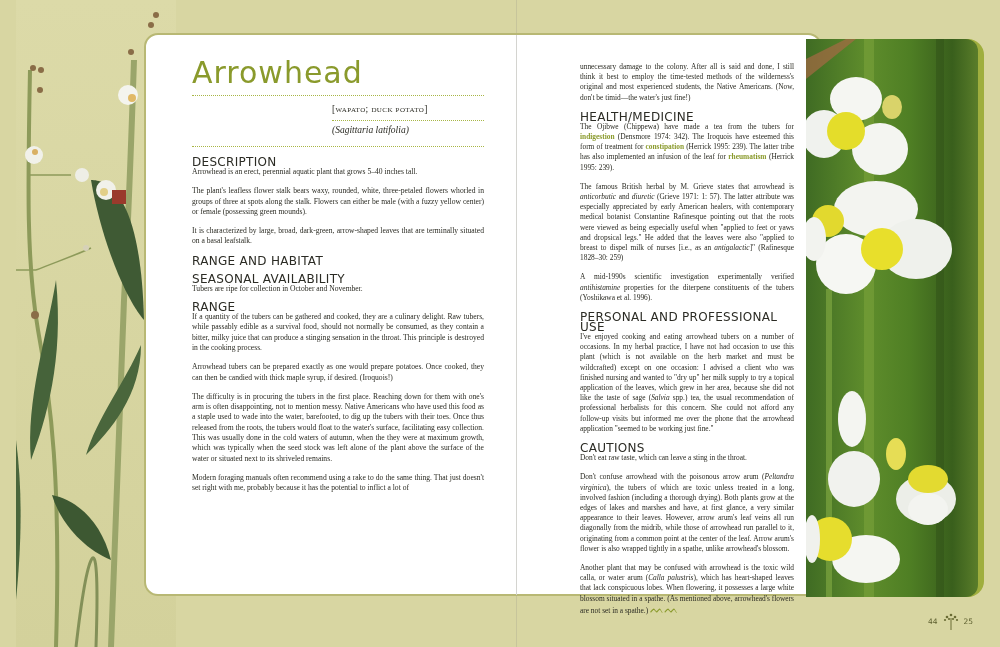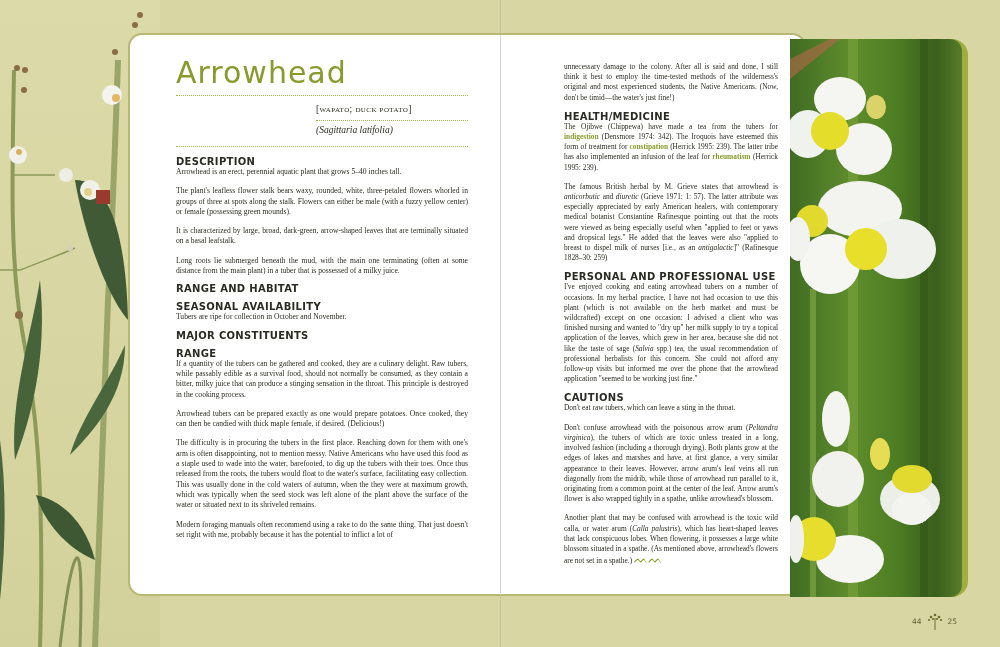--- a/index.html
+++ b/index.html
@@ -3,21 +3,21 @@
 <meta charset="utf-8">
 <style>
   * { box-sizing: border-box; margin: 0; padding: 0; }
   html, body { width: 1000px; height: 647px; overflow: hidden; }
   body {
     background: #d8d6a2;
     font-family: "Liberation Serif", "DejaVu Serif", serif;
     position: relative;
     color: #2a2a22;
   }
-  .spread { position: absolute; inset: 0; }
+  .spread { position: absolute; inset: 0; margin-left: 16px; }
   
   .illustration {
     position: absolute; left: 0; top: 0; width: 160px; height: 647px;
     background: linear-gradient(180deg, #dcdaa8 0%, #d3d19b 100%);
     overflow: hidden;
   }
   .illustration svg { position: absolute; left: 0; top: 0; }
   
   .panel {
     position: absolute; left: 128px; top: 33px; width: 678px; height: 563px;
@@ -63,22 +63,22 @@
     position: absolute; left: 140px; top: 8px;
     font-variant: small-caps; font-size: 9.5px; letter-spacing: .4px;
   }
   .names .dotted.mid { position: absolute; left: 140px; right: 0; top: 24px; }
   .latin-name {
     position: absolute; left: 140px; top: 29px;
     font-style: italic; font-size: 9.5px;
   }
   .names .dotted.bottom { position: absolute; left: 0; right: 0; top: 50px; }
   h3.sec {
-    font-family: "DejaVu Sans", sans-serif; font-weight: bold;
-    font-size: 10px; letter-spacing: .3px; line-height: 10px;
+    font-family: "DejaVu Sans", sans-serif; font-weight: normal;
+    font-size: 12px; letter-spacing: .3px; line-height: 10px;
     color: #2b2b24; margin-top: 8px;
   }
   .names + h3.sec { margin-top: 1px; }
   p.par { margin-bottom: 9px; text-align: justify; }
   h3.sec + p.par { margin-top: 0; }
   .tight { margin-bottom: 0 !important; }
   
   .right-col {
     position: absolute; left: 564px; top: 62px; width: 214px;
     font-size: 7.4px; line-height: 10.2px;
@@ -151,50 +151,49 @@
       <div class="common-name">[wapato; duck potato]</div>
       <div class="dotted mid"></div>
       <div class="latin-name">(Sagittaria latifolia)</div>
       <div class="dotted bottom"></div>
     </div>
 
     <h3 class="sec">DESCRIPTION</h3>
     <p class="par">Arrowhead is an erect, perennial aquatic plant that grows 5–40 inches tall.</p>
     <p class="par">The plant's leafless flower stalk bears waxy, rounded, white, three-petaled flowers whorled in groups of three at spots along the stalk. Flowers can either be male (with a fuzzy yellow center) or female (possessing green mounds).</p>
     <p class="par">It is characterized by large, broad, dark-green, arrow-shaped leaves that are terminally situated on a basal leafstalk.</p>
-    <p class="par tight">Long roots lie submerged beneath the mud, with the main one terminating (often at some distance from the main plant) in a tuber that is possessed of a milky juice.</p>
 
     <h3 class="sec">RANGE AND HABITAT</h3>
 
     <h3 class="sec">SEASONAL AVAILABILITY</h3>
     <p class="par tight">Tubers are ripe for collection in October and November.</p>
 
-    <h3 class="sec">MAJOR CONSTITUENTS</h3>
 
     <h3 class="sec">RANGE</h3>
     <p class="par">If a quantity of the tubers can be gathered and cooked, they are a culinary delight. Raw tubers, while passably edible as a survival food, should not normally be consumed, as they contain a bitter, milky juice that can produce a stinging sensation in the throat. This principle is destroyed in the cooking process.</p>
-    <p class="par">Arrowhead tubers can be prepared exactly as one would prepare potatoes. Once cooked, they can then be candied with thick maple female, if desired. (Delicious!)</p>
+    <p class="par">Arrowhead tubers can be prepared exactly as one would prepare potatoes. Once cooked, they can then be candied with thick maple syrup, if desired. (Iroquois!)</p>
     <p class="par">The difficulty is in procuring the tubers in the first place. Reaching down for them with one's arm is often disappointing, not to mention messy. Native Americans who have used this food as a staple used to wade into the water, barefooted, to dig up the tubers with their toes. Once thus released from the roots, the tubers would float to the water's surface, facilitating easy collection. This was usually done in the cold waters of autumn, when the they were at maximum growth, which was typically when the seed stock was left alone of the plant above the surface of the water or situated next to its shriveled remains.</p>
     <p class="par tight">Modern foraging manuals often recommend using a rake to do the same thing. That just doesn't set right with me, probably because it has the potential to inflict a lot of</p>
   </div>
 
   <div class="right-col">
     <p class="par">unnecessary damage to the colony. After all is said and done, I still think it best to employ the time-tested methods of the wilderness's original and most experienced students, the Native Americans. (Now, don't be timid—the water's just fine!)</p>
 
     <h3 class="sec">HEALTH/MEDICINE</h3>
     <p class="par"><span>The Ojibwe (Chippewa) have made a tea from the tubers for </span><span class="hl">indigestion</span><span> (Densmore 1974: 342). The Iroquois have esteemed this form of treatment for </span><span class="hl">constipation</span><span> (Herrick 1995: 239). The latter tribe has also implemented an infusion of the leaf for </span><span class="hl">rheumatism</span><span> (Herrick 1995: 239).</span></p>
 
     <p class="par"><span>The famous British herbal by M. Grieve states that arrowhead is </span><em>anticorbutic</em><span> and </span><em>diuretic</em><span> (Grieve 1971: 1: 57). The latter attribute was especially appreciated by early American healers, with contemporary medical botanist Constantine Rafinesque pointing out that the roots were viewed as being especially useful when "applied to feet or yaws and dropsical legs." He added that the leaves were also "applied to breast to dispel milk of nurses [i.e., as an </span><em>antigalactic</em><span>]" (Rafinesque 1828–30: 259)</span></p>
 
+    <p class="par"><span>A mid-1990s scientific investigation experimentally verified </span><em>antihistamine</em><span> properties for the diterpene constituents of the tubers (Yoshikawa et al. 1996).</span></p>
 
     <h3 class="sec">PERSONAL AND PROFESSIONAL USE</h3>
     <p class="par"><span>I've enjoyed cooking and eating arrowhead tubers on a number of occasions. In my herbal practice, I have not had occasion to use this plant (which is not available on the herb market and must be wildcrafted) except on one occasion: I advised a client who was finished nursing and wanted to "dry up" her milk supply to try a topical application of the leaves, which grew in her area, because she did not like the taste of sage (</span><em>Salvia</em><span> spp.) tea, the usual recommendation of professional herbalists for this concern. She could not afford any follow-up visits but informed me over the phone that the arrowhead application "seemed to be working just fine."</span></p>
 
     <h3 class="sec">CAUTIONS</h3>
-    <p class="par">Don't eat raw tubers, which can leave a sting in the throat.</p>
+    <p class="par">Don't eat raw taste, which can leave a sting in the throat.</p>
     <p class="par"><span>Don't confuse arrowhead with the poisonous arrow arum (</span><em>Peltandra virginica</em><span>), the tubers of which are toxic unless treated in a long, involved fashion (including a thorough drying). Both plants grow at the edges of lakes and marshes and have, at first glance, a very similar appearance to their leaves. However, arrow arum's leaf veins all run diagonally from the midrib, while those of arrowhead run parallel to it, originating from a common point at the center of the leaf. Arrow arum's flower is also wrapped tightly in a spathe, unlike arrowhead's blossom.</span></p>
     <p class="par tight"><span>Another plant that may be confused with arrowhead is the toxic wild calla, or water arum (</span><em>Calla palustris</em><span>), which has heart-shaped leaves that lack conspicuous lobes. When flowering, it possesses a large white blossom situated in a spathe. (As mentioned above, arrowhead's flowers are not set in a spathe.) </span><span class="end-mark">ᨓᨓ</span></p>
   </div>
 
   <div class="photo-frame"></div>
   <div class="photo">
     <svg width="172" height="558" viewBox="0 0 172 558">
 
       <rect x="58" y="0" width="10" height="558" fill="#7aa23a" opacity=".6"></rect>
       <rect x="20" y="250" width="6" height="308" fill="#86ad45" opacity=".6"></rect>

